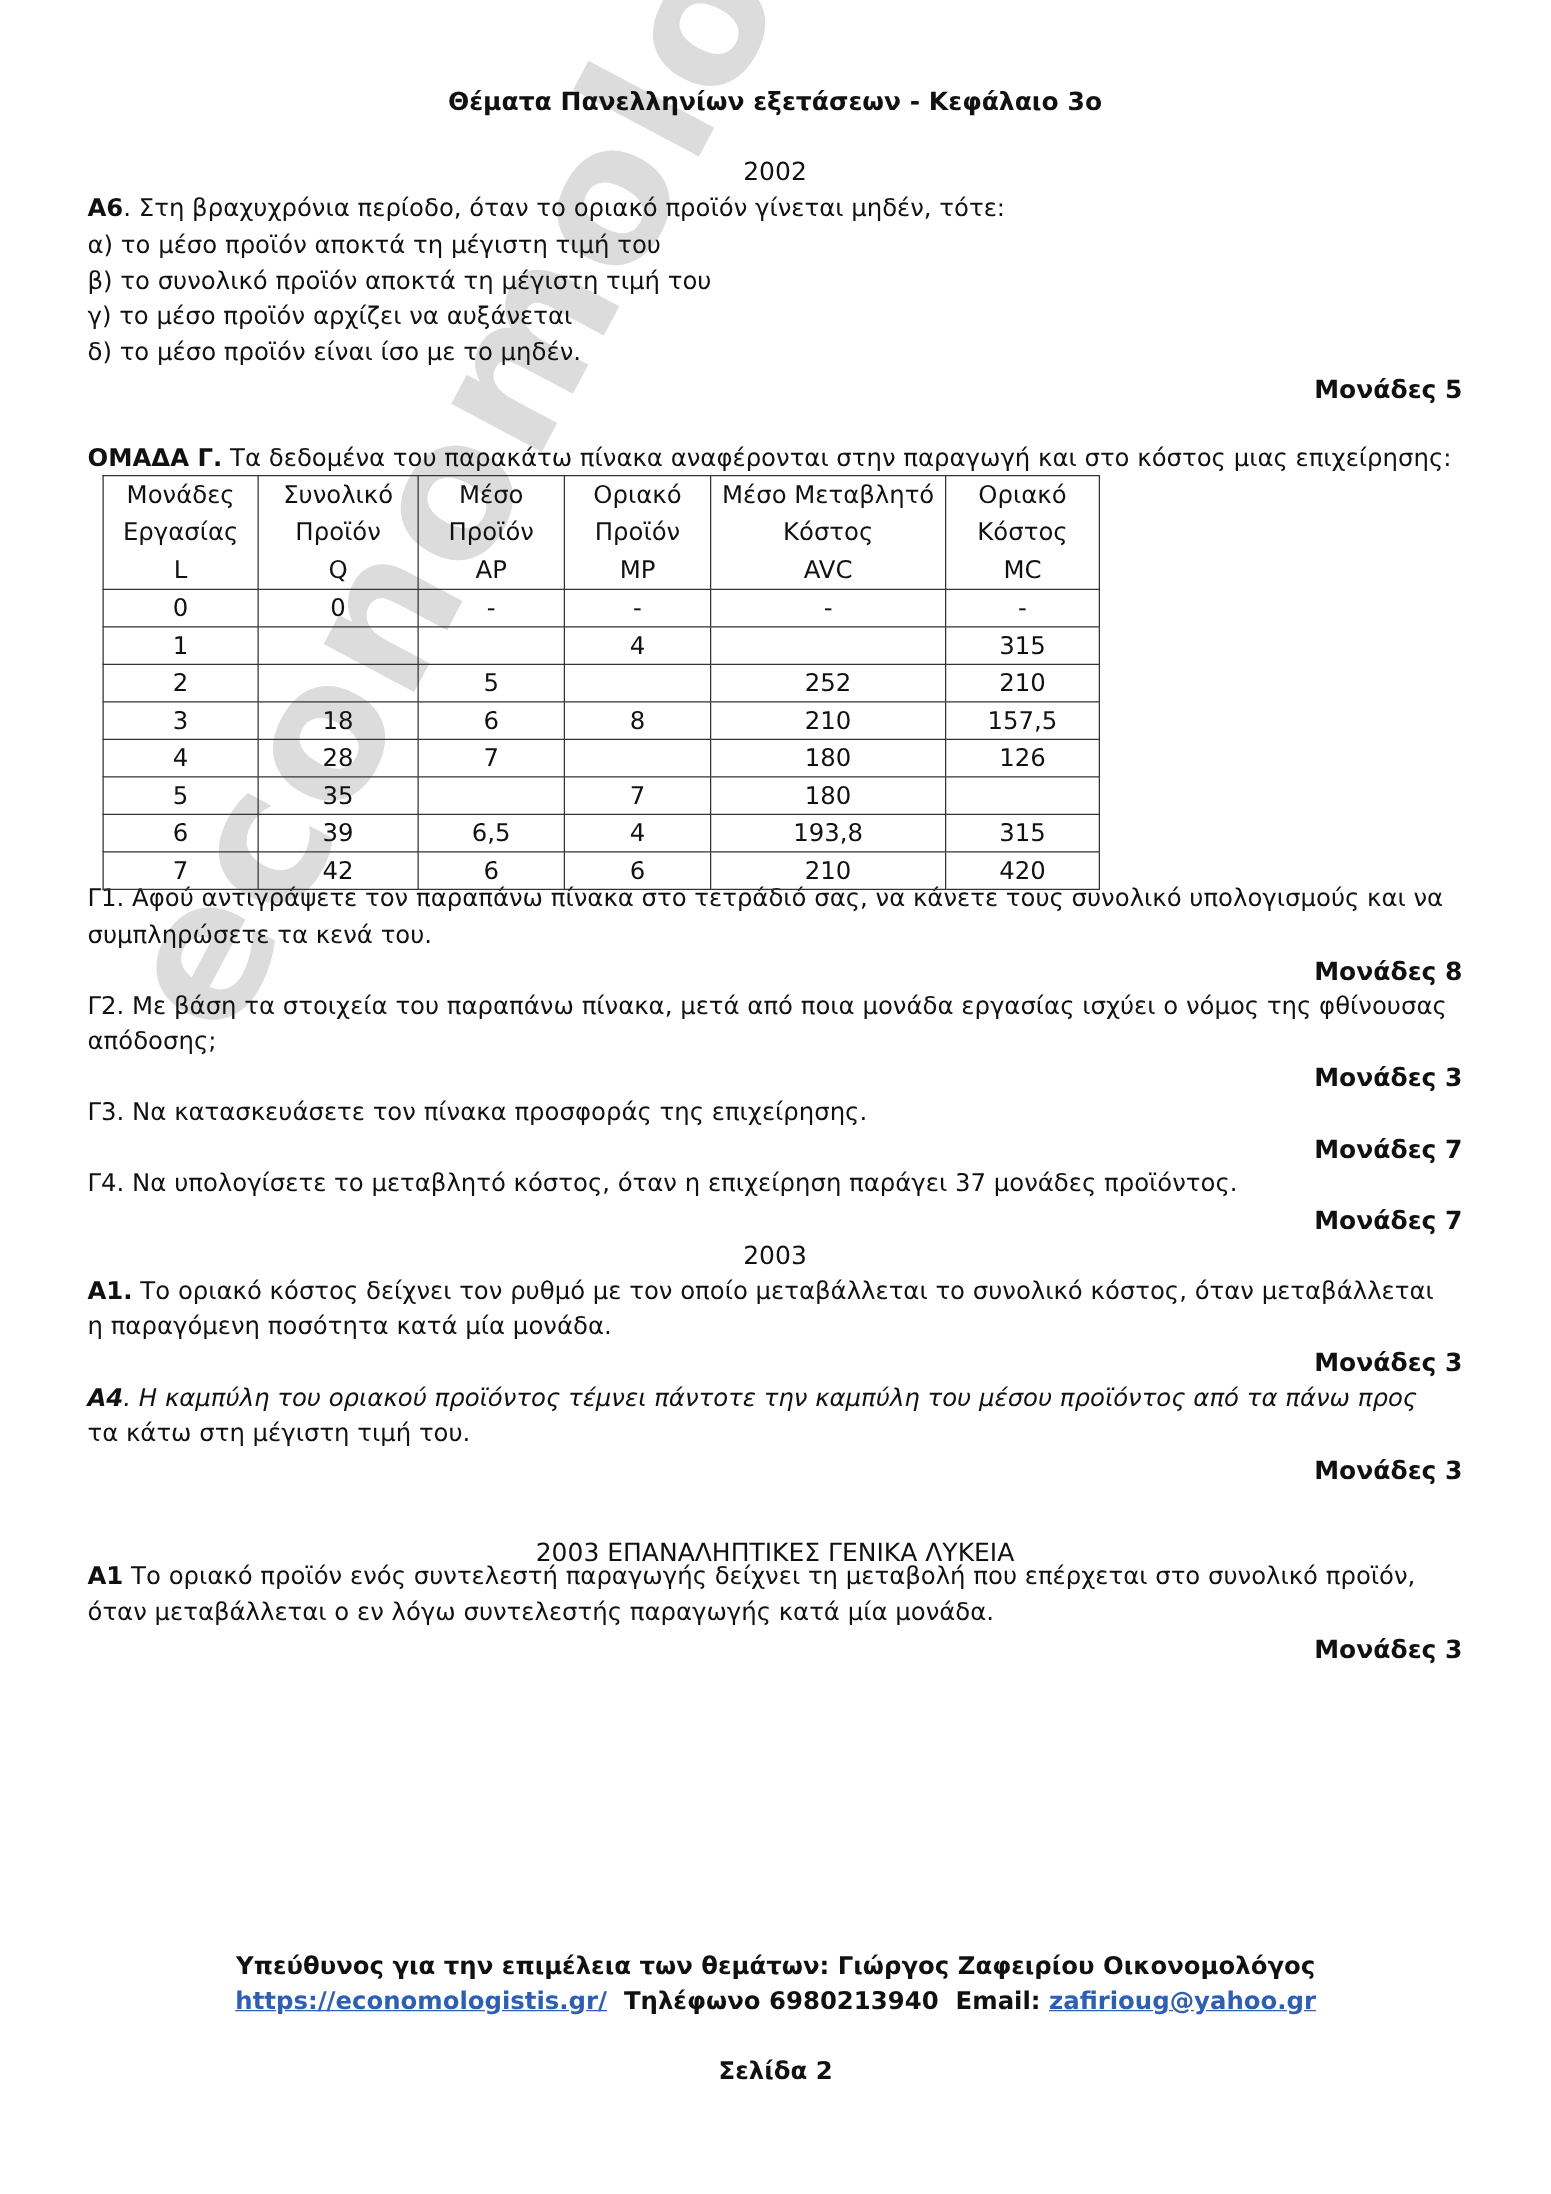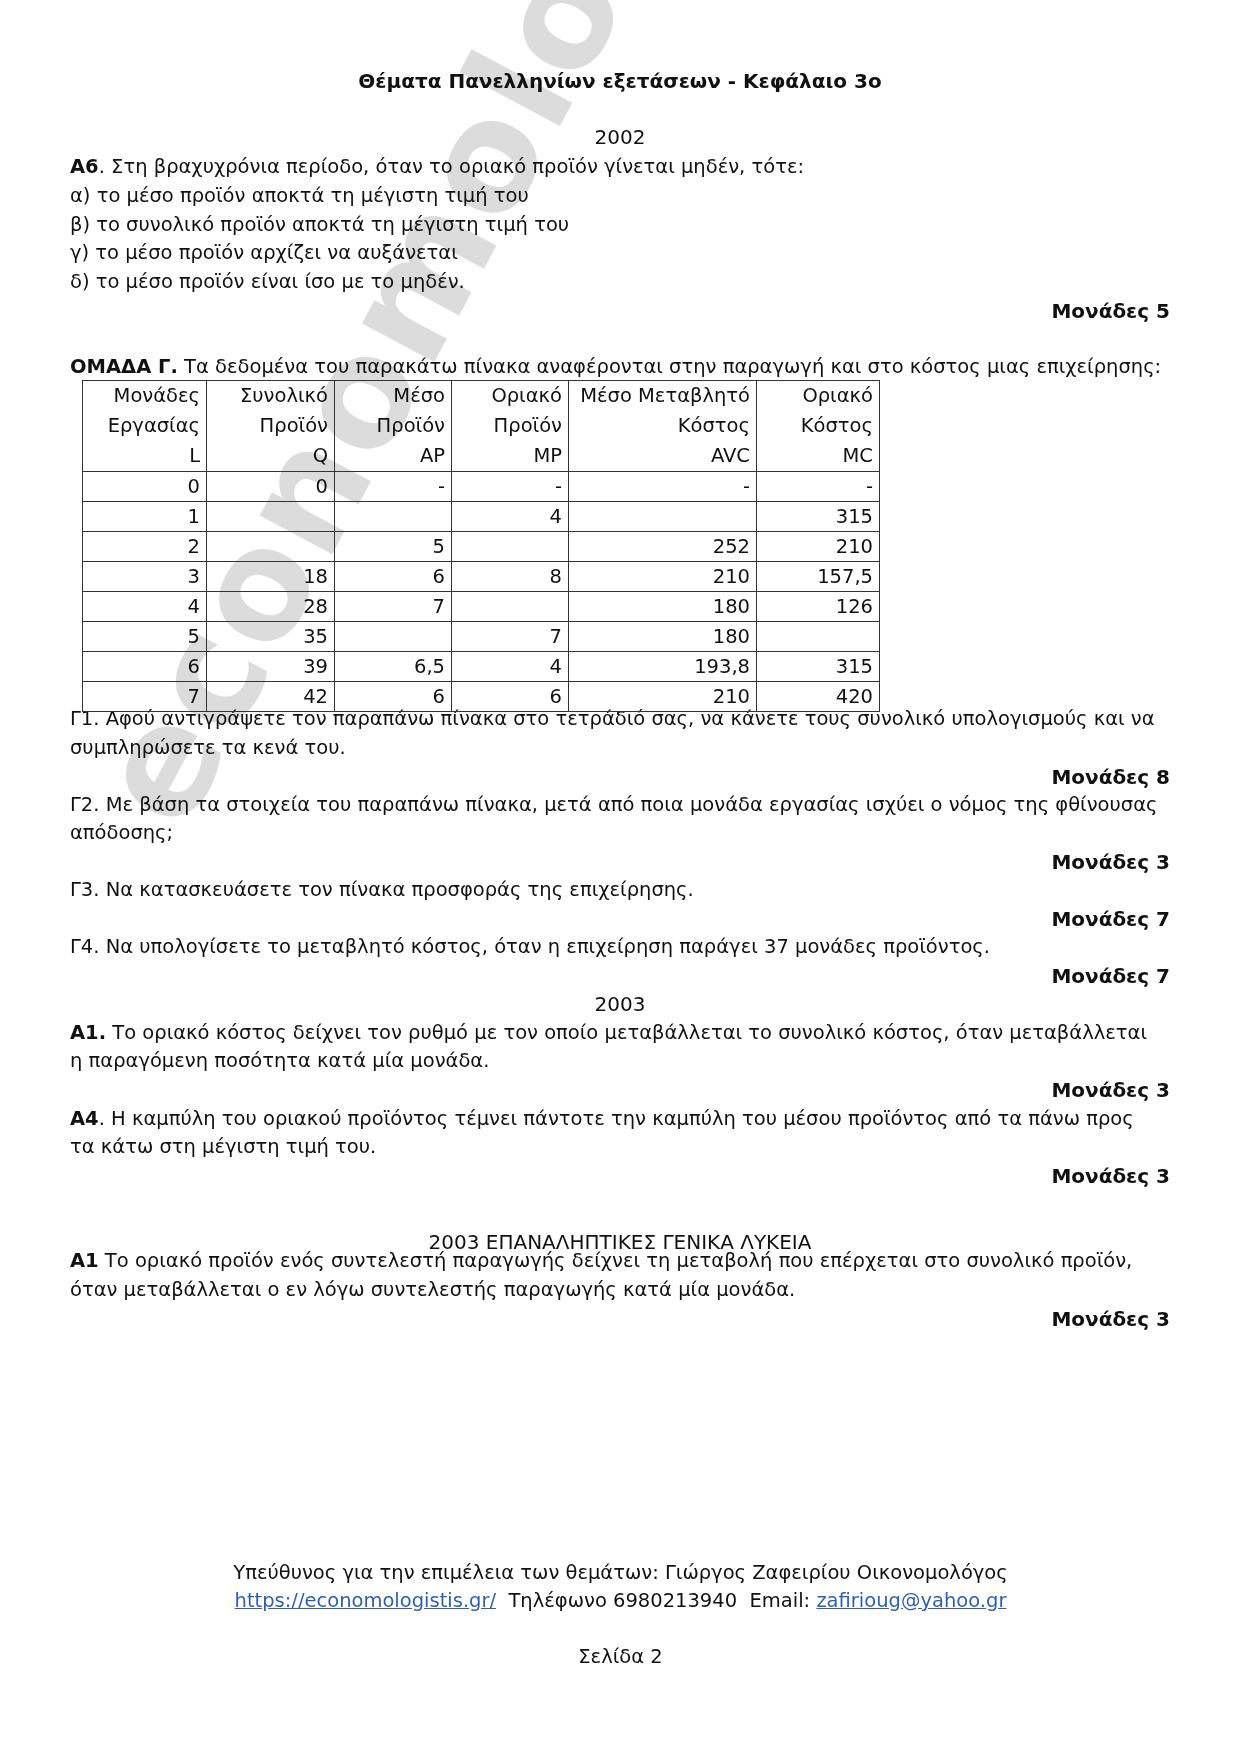--- a/index.html
+++ b/index.html
@@ -22,27 +22,27 @@
   .bold { font-weight: bold; }
   .title { font-size: 20px; font-weight: bold; }
   .year { font-size: 20px; font-weight: normal; }
   .marks { font-weight: bold; font-size: 20px; }
 
   table.data {
     position: absolute; left: 12px; top: 422px; border-collapse: collapse;
     font-size: 19.5px; z-index: 1;
   }
   table.data td, table.data th {
-    border: 1.5px solid #333333; text-align: right; font-weight: normal;
+    border: 1.5px solid #333333; text-align: center; font-weight: normal;
     padding: 0 6px; height: 29px; line-height: 29px;
   }
   table.data th { line-height: 30px; }
   .c1 { width: 111px; } .c2 { width: 115px; } .c3 { width: 104px; }
   .c4 { width: 104px; } .c5 { width: 175px; } .c6 { width: 110px; }
-  .footer { position: absolute; left: 0; width: 1241px; text-align: center; font-size: 19.5px; line-height: 30px; z-index: 1; }
+  .footer { position: absolute; left: 0; width: 1241px; text-align: center; font-size: 19.5px; line-height: 30px; z-index: 1; font-weight: bold; }
   .link { color: #2f5fb3; text-decoration: underline; }
 </style>
 </head>
 <body>
 
 <div class="page">
   <div class="watermark">economologistis.gr</div>
 
   <div class="content">
     <div class="line center title" style="top:66px;">Θέματα Πανελληνίων εξετάσεων - Κεφάλαιο 3ο</div>
@@ -78,21 +78,21 @@
     <div class="line right marks" style="top:961px;">Μονάδες 7</div>
 
     <div class="line center year" style="top:989px;">2003</div>
 
     <div class="line" style="top:1018px;">
       <span class="bold">Α1.</span><span> Το οριακό κόστος δείχνει τον ρυθμό με τον οποίο μεταβάλλεται το συνολικό κόστος, όταν μεταβάλλεται</span>
     </div>
     <div class="line" style="top:1046px;">η παραγόμενη ποσότητα κατά μία μονάδα.</div>
     <div class="line right marks" style="top:1075px;">Μονάδες 3</div>
 
-    <div class="line" style="top:1104px;">
+    <div class="line" style="top:1104px;font-style:italic;">
       <span class="bold">Α4</span><span>. Η καμπύλη του οριακού προϊόντος τέμνει πάντοτε την καμπύλη του μέσου προϊόντος από τα πάνω προς</span>
     </div>
     <div class="line" style="top:1132px;">τα κάτω στη μέγιστη τιμή του.</div>
     <div class="line right marks" style="top:1161px;">Μονάδες 3</div>
 
     <div class="line center year" style="top:1189px;margin-top:38px;">2003 ΕΠΑΝΑΛΗΠΤΙΚΕΣ ΓΕΝΙΚΑ ΛΥΚΕΙΑ</div>
 
     <div class="line" style="top:1246px;">
       <span class="bold">Α1</span><span> Το οριακό προϊόν ενός συντελεστή παραγωγής δείχνει τη μεταβολή που επέρχεται στο συνολικό προϊόν,</span>
     </div>

